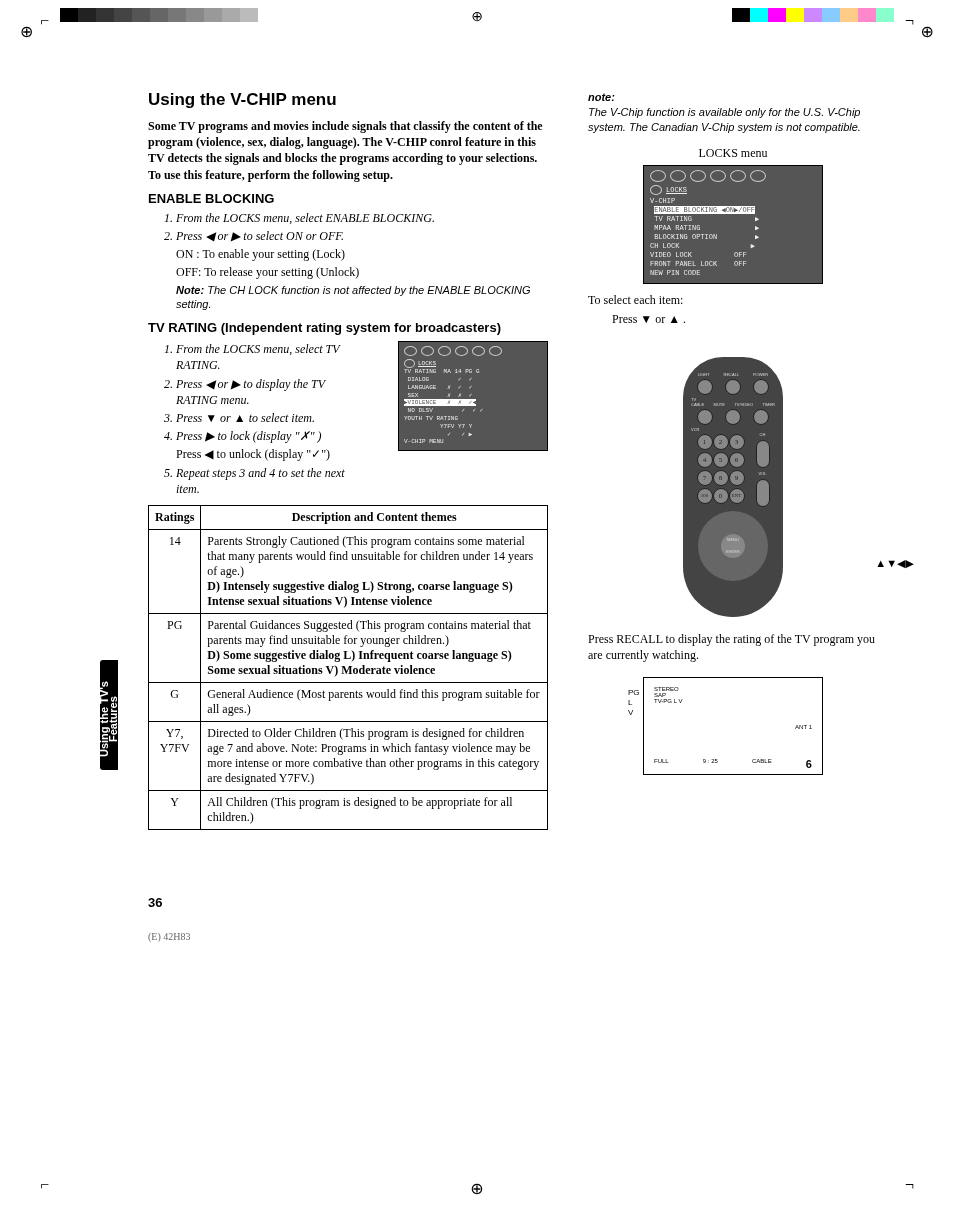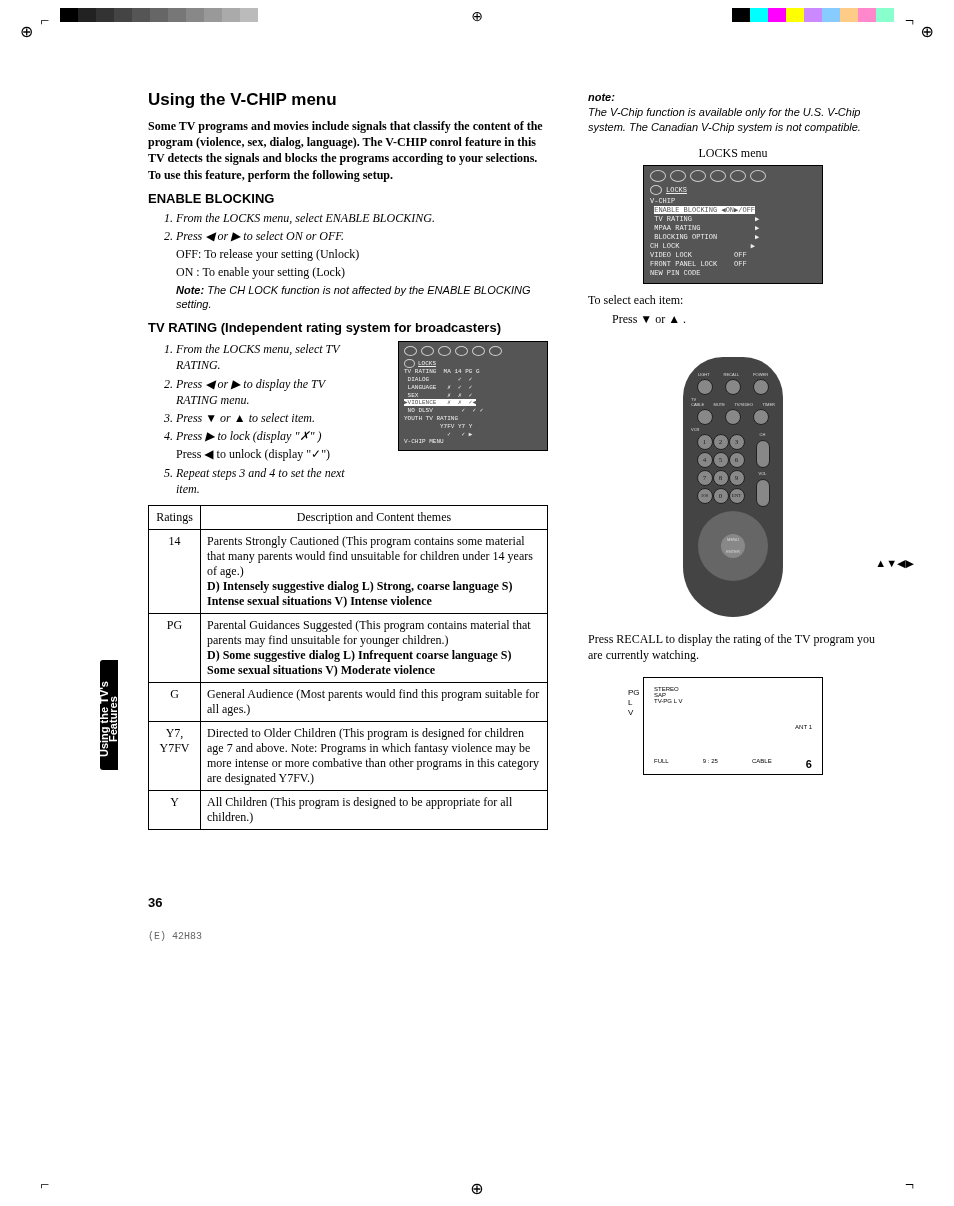--- a/index.html
+++ b/index.html
@@ -11,21 +11,21 @@
   h2 { font-family: Arial, Helvetica, sans-serif; font-weight: bold; font-size: 13px; margin-top: 8px; margin-bottom: 4px; }
   p, li { font-size: 12px; line-height: 1.35; }
   .intro { margin-bottom: 6px; font-weight: bold; }
   ol { list-style: decimal; padding-left: 28px; margin-top: 2px; font-style: italic; }
   ol li { margin-bottom: 2px; }
   .sub { padding-left: 28px; font-size: 12px; margin-bottom: 2px; }
   .note-inline { font-family: Arial, Helvetica, sans-serif; font-size: 11px; font-style: italic; padding-left: 28px; margin-top: 2px; margin-bottom: 4px; }
   .note-inline b { font-family: Arial, Helvetica, sans-serif; font-weight: bold; font-style: italic; }
   table.ratings { border-collapse: collapse; width: 100%; margin-top: 6px; font-size: 12px; }
   table.ratings th, table.ratings td { border: 1px solid #000; padding: 4px 6px; vertical-align: top; }
-  table.ratings th { font-weight: normal; text-align: center; font-size: 12px; }
+  table.ratings th { font-weight: bold; text-align: center; font-size: 12px; }
   table.ratings td.rating { text-align: center; width: 52px; }
   table.ratings td.desc b { font-weight: bold; }
   .note-side { font-family: Arial, Helvetica, sans-serif; font-style: italic; font-size: 11px; margin-bottom: 10px; }
   .note-side .label { font-weight: bold; }
   .locks-title { text-align: center; font-size: 12px; margin-top: 8px; margin-bottom: 4px; }
   .osd { border: 1px solid #000; background: #555; width: 180px; margin: 0 auto 8px; font-family: 'Courier New', monospace; font-size: 7px; color: #eee; padding: 4px 6px; }
   .osd-head { display:flex; gap:4px; margin-bottom:3px; }
   .osd-head span { display:inline-block; width:16px; height:12px; border:1px solid #ccc; border-radius:50%; }
   .osd-row { white-space: pre; line-height: 1.3; }
   .osd-row.hl { background:#fff; color:#555; display:inline; }
@@ -40,21 +40,21 @@
   .remote .dpad { width:70px; height:70px; margin:4px auto; background:#666; border-radius:50%; position:relative; }
   .remote .dpad .c { width:24px; height:24px; background:#888; border-radius:50%; position:absolute; top:23px; left:23px; font-size:4px; color:#ddd; text-align:center; line-height:12px; font-family:Arial; }
   .arrows-caption { font-size: 11px; position:absolute; right:-36px; top: 200px; }
   .recall-text { font-size: 12px; margin-top: 14px; }
   .tvscreen { border: 1px solid #000; width: 180px; margin: 14px auto 0; font-family: Arial; font-size: 6px; padding: 8px 10px 4px; position: relative; }
   .tvscreen .pg { position:absolute; left:-16px; top:10px; font-size:8px; line-height:1.2; }
   .tvscreen .bottom { display:flex; justify-content:space-between; font-size:6px; margin-top:28px; }
   .side-tab { position: absolute; left: -48px; top: 570px; width: 18px; height: 110px; background: #000; border-radius: 3px 0 0 3px; }
   .side-tab span { color: #fff; font-family: Arial, Helvetica, sans-serif; font-weight: bold; font-size: 11px; writing-mode: vertical-rl; transform: rotate(180deg); position:absolute; top:8px; left:0px; text-align:center; width:18px; line-height:9px; }
   .pagenum { font-family: Arial, Helvetica, sans-serif; font-weight: bold; font-size: 13px; position: absolute; left: 0; bottom: -80px; }
-  .footcode { font-family: Liberation Mono, monospace; font-size: 10px; position: absolute; left: 0; bottom: -112px; color:#666; }
+  .footcode { font-family: Liberation Serif, serif; font-size: 10px; position: absolute; left: 0; bottom: -112px; color:#666; }
   .osd-mini { border: 1px solid #000; background: #555; width: 150px; float:right; margin: 2px 0 6px 8px; font-family: 'Courier New', monospace; font-size: 6px; color: #eee; padding: 4px 5px; }
   .osd-mini .osd-head span { width:13px; height:10px; }
   .float-left { float:left; width: 220px; }
   .clear { clear:both; }
   .reg-mark { top: 4px; position: relative; }
   .reg-mark.b { position: absolute; top: 22px; }
   .color-blocks { position:absolute; top:8px; left:60px; right:60px; height:14px; display:flex; justify-content:space-between; }
   .color-blocks .g { display:flex; }
   .color-blocks .g div { width:18px; height:14px; }
   .reg-center { position:absolute; left:50%; transform:translateX(-50%); font-size:14px; }
@@ -102,22 +102,22 @@
 
   <div class="left-col">
     <h1>Using the V-CHIP menu</h1>
     <p class="intro">Some TV programs and movies include signals that classify the content of the program (violence, sex, dialog, language). The V-CHIP conrol feature in this TV detects the signals and blocks the programs according to your selections. To use this feature, perform the following setup.</p>
 
     <h2>ENABLE BLOCKING</h2>
     <ol>
       <li>From the LOCKS menu, select ENABLE BLOCKING.</li>
       <li>Press ◀ or ▶ to select ON or OFF.</li>
     </ol>
+    <p class="sub">ON : To enable your setting (Lock)</p>
     <p class="sub">OFF: To release your setting (Unlock)</p>
-    <p class="sub">ON : To enable your setting (Lock)</p>
     <p class="note-inline"><b>Note:</b> <span>The CH LOCK function is not affected by the ENABLE BLOCKING setting.</span></p>
 
     <h2>TV RATING (Independent rating system for broadcasters)</h2>
 
     <div class="float-left">
     <ol>
       <li>From the LOCKS menu, select TV RATING.</li>
       <li>Press ◀ or ▶ to display the TV RATING menu.</li>
       <li>Press ▼ or ▲ to select item.</li>
       <li>Press ▶ to lock (display "✗" )</li>

